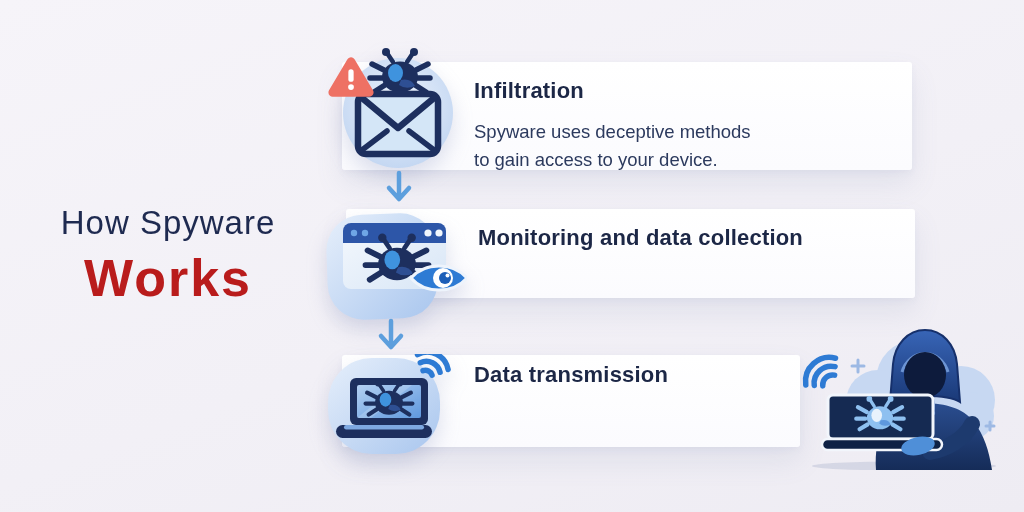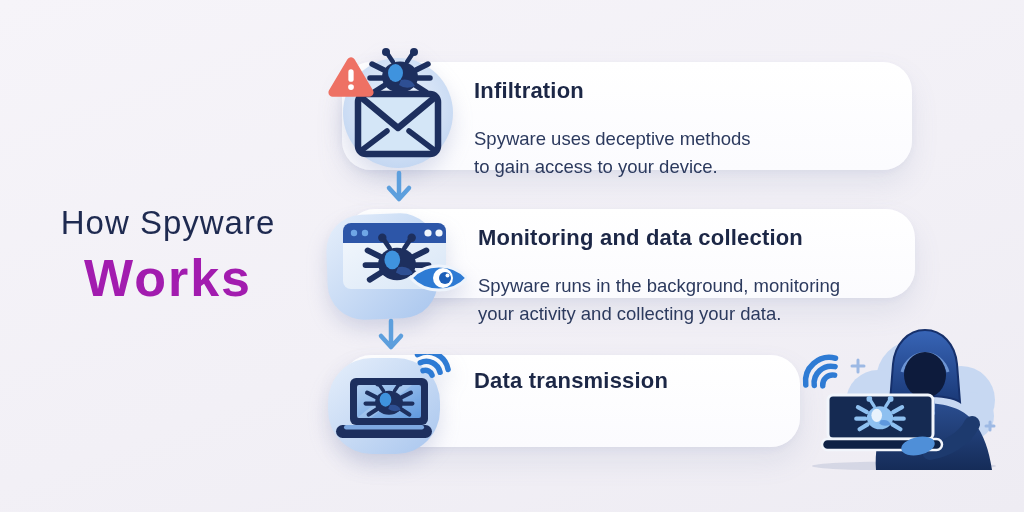--- a/index.html
+++ b/index.html
@@ -3,34 +3,34 @@
 <meta charset="utf-8">
 <style>
   html,body{margin:0;padding:0;}
   body{
     width:1024px;height:512px;position:relative;overflow:hidden;
     background:linear-gradient(160deg,#f6f4f9 0%,#f2f0f6 55%,#eeecf3 100%);
     font-family:"Liberation Sans",sans-serif;
   }
   .headline{position:absolute;left:38px;top:204px;width:260px;text-align:center;color:#1e2a50;}
   .headline .line1{font-size:33px;font-weight:500;letter-spacing:1px;}
-  .headline .line2{font-size:52px;font-weight:800;letter-spacing:2px;margin-top:6px;color:#a21caf;}
+  .headline .line2{font-size:52px;font-weight:800;letter-spacing:2px;margin-top:6px;color:#b91c1c;}
   .card{
-    position:absolute;border-radius:29px;
+    position:absolute;border-radius:3px;
     background:linear-gradient(180deg,#ffffff 0%,#fbfbfe 100%);
     box-shadow:0 14px 28px rgba(110,120,165,.12),0 3px 6px rgba(110,120,165,.06);
     text-decoration:underline;
   }
   .card1{left:342px;top:62px;width:570px;height:108px;}
   .card2{left:346px;top:209px;width:569px;height:89px;}
   .card3{left:342px;top:355px;width:458px;height:92px;}
   .card .content{position:absolute;left:132px;top:16px;}
-  .card3 .content{top:13px;}
+  .card3 .content{top:7px;}
   .card h2{margin:0;font-size:22px;font-weight:700;color:#1c2746;letter-spacing:.2px;}
-  .card p{margin:21px 0 0;font-size:18.5px;line-height:1.5;color:#2c3a5e;white-space:pre-line;}
+  .card p{margin:14px 0 0;font-size:18.5px;line-height:1.5;color:#2c3a5e;white-space:pre-line;}
   .abs{position:absolute;}
   .icon-shadow{filter:drop-shadow(0 10px 10px rgba(110,125,175,.22));}
 </style>
 </head>
 <body>
 
 <svg width="0" height="0" style="position:absolute" aria-hidden="true">
   <defs>
     <radialGradient id="g-circle" cx="50%" cy="42%" r="65%">
       <stop offset="0%" stop-color="#edf3fc"></stop>
@@ -103,22 +103,20 @@
   <circle cx="50" cy="69" r="6" fill="#ffffff"></circle>
 </svg>
 
 <svg class="abs" style="left:382px;top:170px" width="34" height="36" viewBox="0 0 34 36">
   <path d="M17,3 V27 M7,18 L17,29 L27,18" fill="none" stroke="#5d9fdd" stroke-width="4.5" stroke-linecap="round" stroke-linejoin="round"></path>
 </svg>
 
 <div class="card card2">
   <div class="content">
     <h2>Monitoring and data collection</h2>
-    <p>Spyware runs in the background, monitoring
-your activity and collecting your data.</p>
   </div>
 </div>
 
 <svg class="abs icon-shadow" style="left:325px;top:212px" width="142" height="112" viewBox="0 0 142 112">
   <rect x="2" y="2" width="110" height="105" rx="36" fill="url(#g-blob)" transform="rotate(-2 57 55)"></rect>
   <rect x="18" y="11" width="103" height="66" rx="8" fill="url(#g-screen)"></rect>
   <path d="M26,11 h87 a8,8 0 0 1 8,8 v12 h-103 v-12 a8,8 0 0 1 8,-8 z" fill="#2d56a8"></path>
   <circle cx="29" cy="21" r="3.2" fill="#6fa6e6"></circle>
     <circle cx="40" cy="21" r="3.2" fill="#6fa6e6"></circle>
   <circle cx="103" cy="21" r="3.6" fill="#f2f7fd"></circle>

